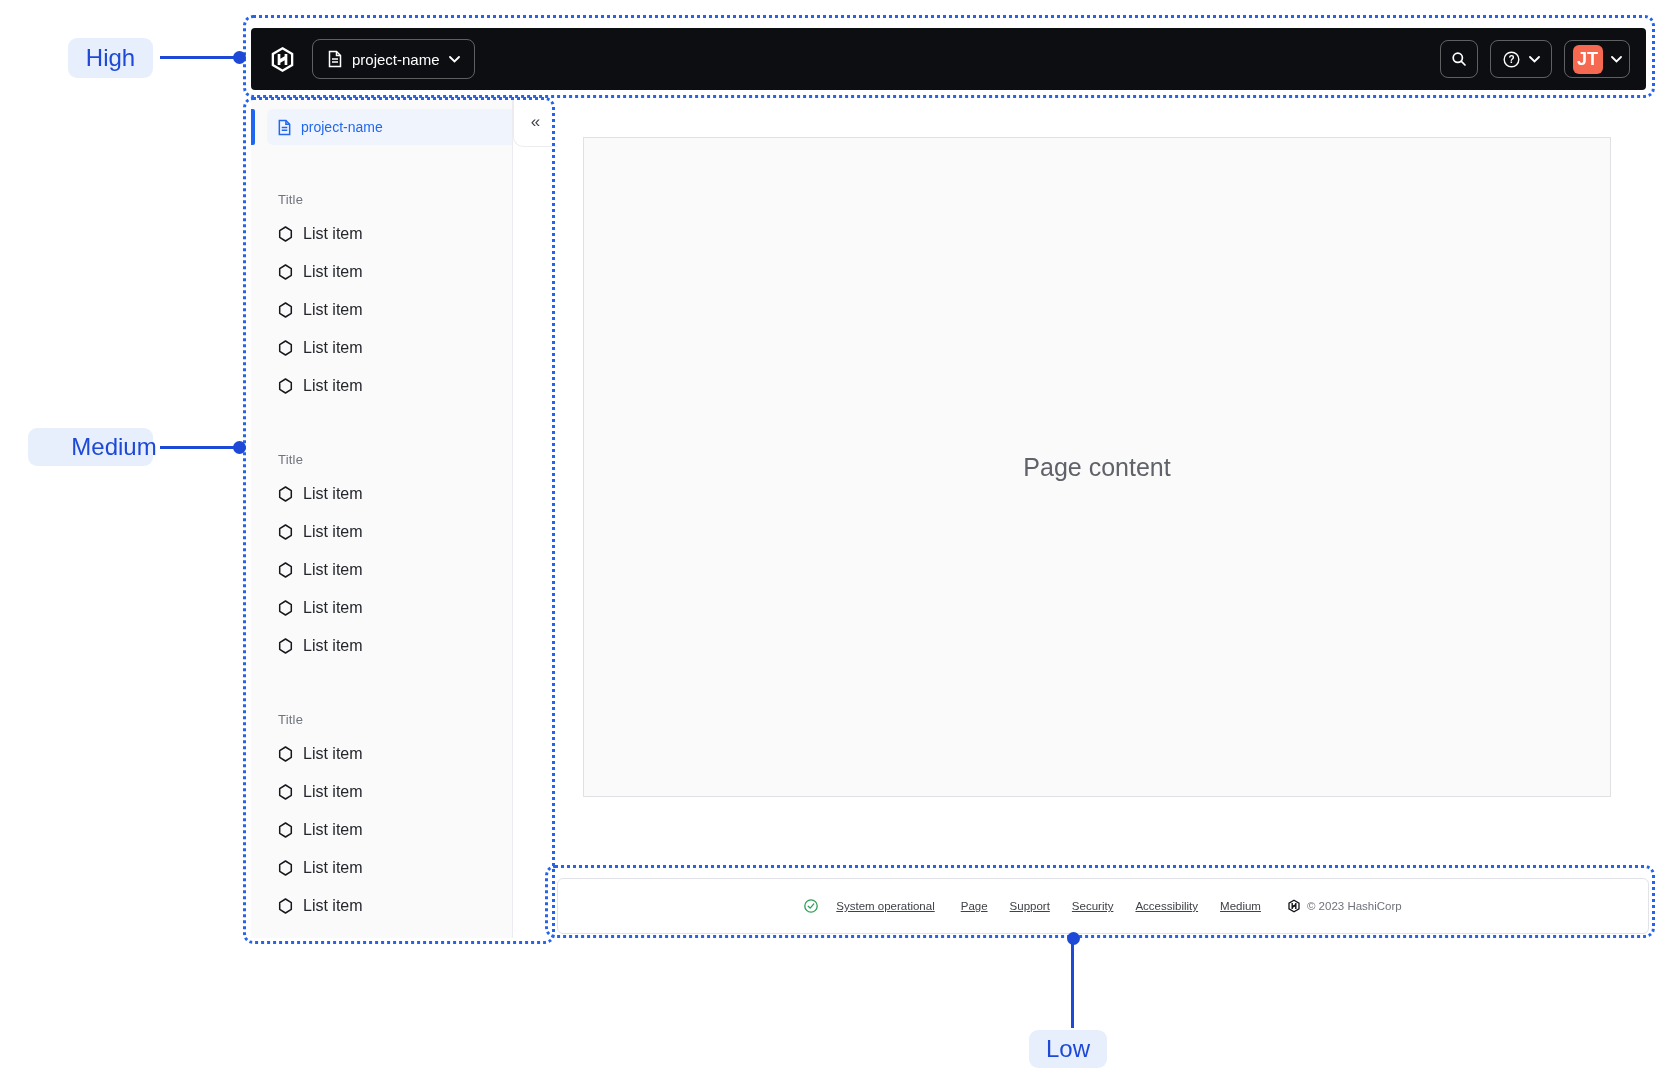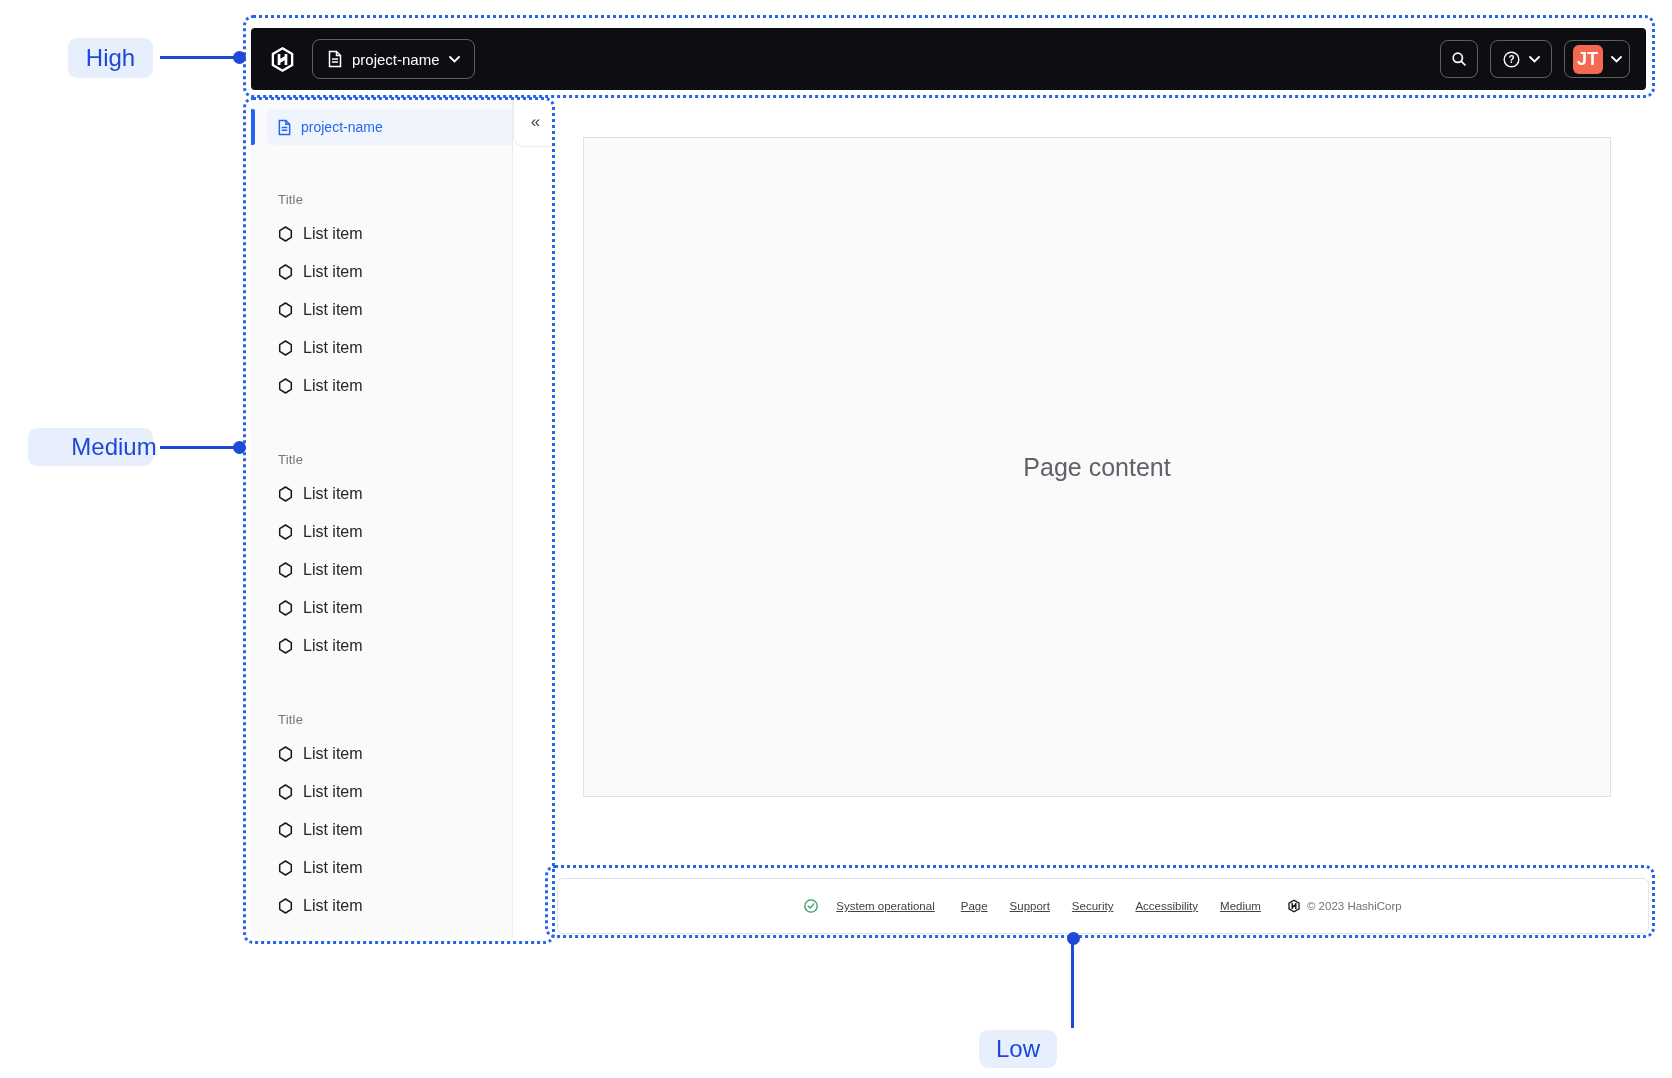--- a/index.html
+++ b/index.html
@@ -83,21 +83,21 @@
   <div class="abs annot-box" style="left:243px; top:97px; width:312px; height:847px;"></div>
   <div class="abs annot-label" style="left:28px; top:428px; width:125px; height:38px;padding-left:47px;">
     <span>Medium</span>
   </div>
   <div class="abs annot-line" style="left:160px; top:446px; width:76px; height:3px;"></div>
   <div class="abs annot-dot" style="left:233px; top:441px;"></div>
 
   <div class="abs annot-box" style="left:545px; top:865px; width:1110px; height:73px;"></div>
   <div class="abs annot-dot" style="left:1067px; top:932px;"></div>
   <div class="abs annot-line" style="left:1071px; top:944px; width:3px; height:84px;"></div>
-  <div class="abs annot-label" style="left:979px; top:1030px; width:78px; height:38px;">
+  <div class="abs annot-label" style="left:1029px; top:1030px; width:78px; height:38px;">
     <span>Low</span>
   </div>
 
   <div id="navbar" class="abs">
     <span style="color:#fff;">
       <svg width="27" height="27" viewBox="0 0 28 28">
         <polygon points="14,2.4 24,8.2 24,19.8 14,25.6 4,19.8 4,8.2" fill="none" stroke="currentColor" stroke-width="2.4"></polygon>
         <path d="M9 8.2h2.8v4.9l4.4-2.5V8.2H19v11.6h-2.8v-4.9l-4.4 2.5v2.4H9z" fill="currentColor"></path>
       </svg>
     </span>

